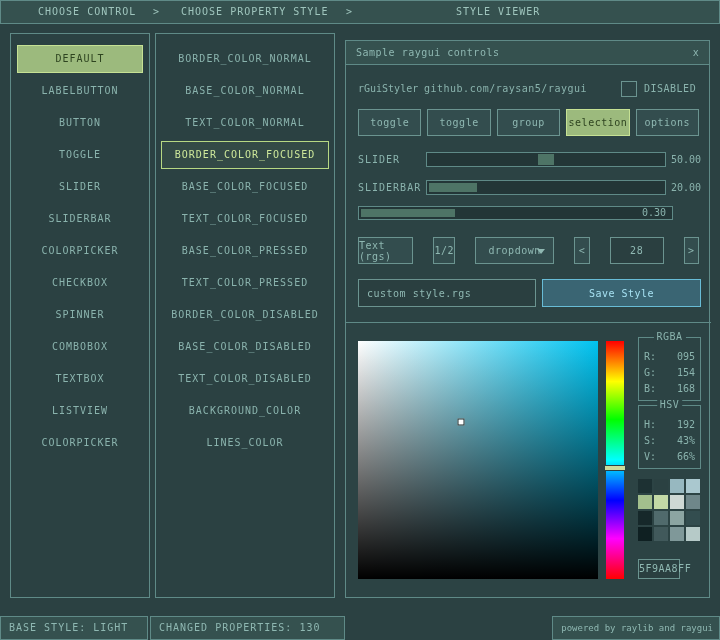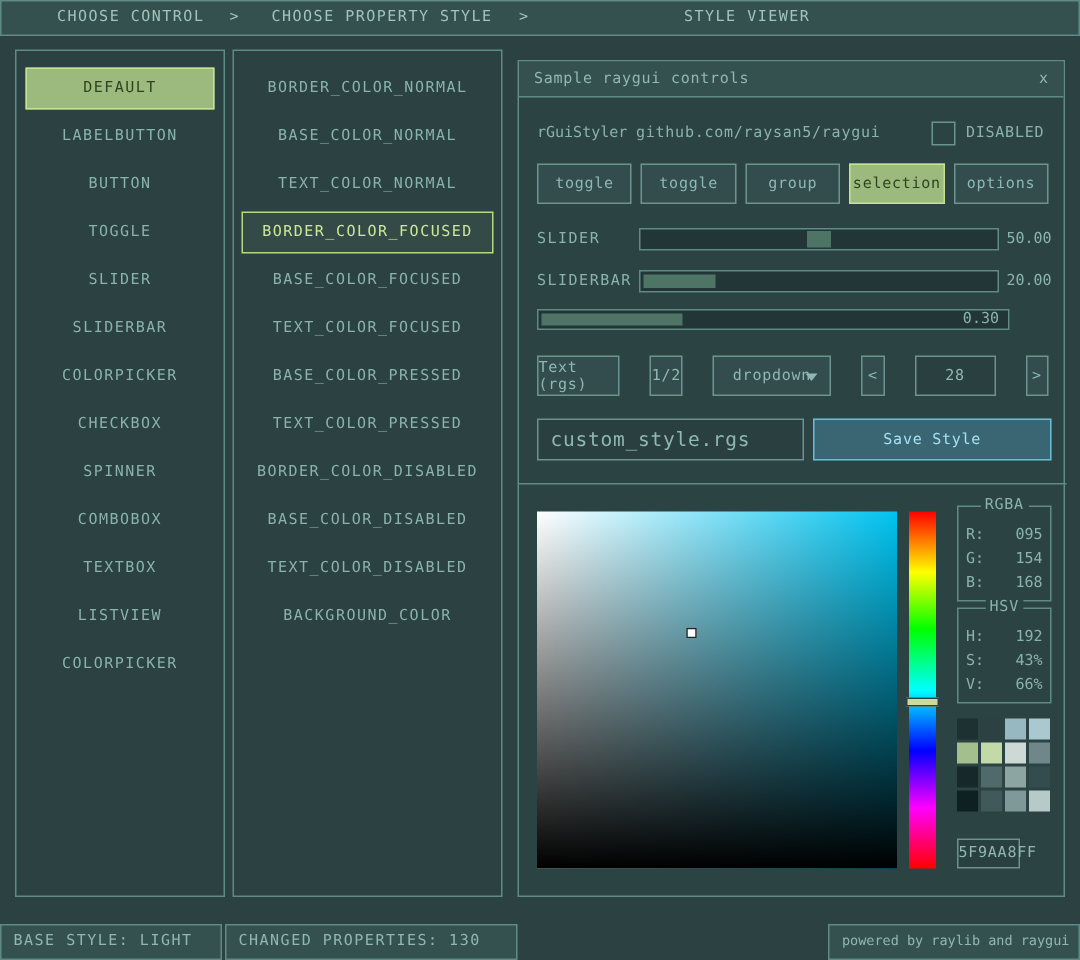--- a/index.html
+++ b/index.html
@@ -47,21 +47,21 @@
   #sliderbar-track{left:80px;top:139px;width:240px;height:15px;}
   #progress-track{left:12px;top:165px;width:315px;height:14px;}
   .fill{position:absolute;left:2px;top:2px;bottom:2px;background:var(--fill);}
   .bar-value{position:absolute;right:6px;top:0;line-height:12px;letter-spacing:0;color:var(--text);}
   .ctrl-row{left:12px;top:196px;width:341px;height:27px;display:flex;gap:20px;}
   .w74{width:74px}.w28{width:28px}.w106{width:106px}.w20{width:20px}.w62{width:72px}
   .valuebox{background:var(--input);border:1px solid var(--btn-border);color:var(--btn-text);
             display:flex;align-items:center;justify-content:center;letter-spacing:.5px;}
   .caret{position:absolute;right:8px;top:11px;width:0;height:0;border:4px solid transparent;border-top:5px solid var(--btn-text);}
   .textfield{background:var(--input);border:1px solid var(--btn-border);color:var(--btn-text);
-             font-family:inherit;font-size:13px;letter-spacing:.5px;padding:0 8px;outline:none;}
+             font-family:inherit;font-size:10px;letter-spacing:.5px;padding:0 8px;outline:none;}
   .divider{left:0;top:281px;width:365px;height:0;border-top:1px solid var(--line);}
   
   #sv-square{left:12px;top:300px;width:240px;height:238px;cursor:crosshair;
              background:linear-gradient(to top,#000,rgba(0,0,0,0)),linear-gradient(to right,#ffffff,#00c3f0);}
   #sv-cursor{position:absolute;width:7px;height:7px;background:#fff;border:1px solid #16282a;transform:translate(-50%,-50%);}
   #hue-bar{left:260px;top:300px;width:18px;height:238px;cursor:pointer;
            background:linear-gradient(to bottom,#ff0000 0%,#ffff00 17%,#00ff00 33%,#00ffff 50%,#0000ff 67%,#ff00ff 83%,#ff0000 100%);}
   #hue-handle{position:absolute;left:-2px;right:-2px;height:6px;background:#ccdb9b;border:1px solid var(--bg);transform:translateY(-50%);}
   .group{position:absolute;border:1px solid var(--line);width:63px;height:64px;padding-top:11px;}
   #rgba-group{left:292px;top:296px;}
@@ -113,20 +113,21 @@
   <div class="list-item">TEXT_COLOR_NORMAL</div>
   <div class="list-item focused">BORDER_COLOR_FOCUSED</div>
   <div class="list-item">BASE_COLOR_FOCUSED</div>
   <div class="list-item">TEXT_COLOR_FOCUSED</div>
   <div class="list-item">BASE_COLOR_PRESSED</div>
   <div class="list-item">TEXT_COLOR_PRESSED</div>
   <div class="list-item">BORDER_COLOR_DISABLED</div>
   <div class="list-item">BASE_COLOR_DISABLED</div>
   <div class="list-item">TEXT_COLOR_DISABLED</div>
   <div class="list-item">BACKGROUND_COLOR</div>
+  <div class="list-item">LINES_COLOR</div>
 </div>
 
 <div class="window a">
   <div class="titlebar">
     <span>Sample raygui controls</span>
     <span class="close-btn">x</span>
   </div>
 
   <span class="lbl plain" style="left:12px;top:42px">rGuiStyler</span>
   <span class="lbl tight" style="left:78px;top:42px">github.com/raysan5/raygui</span>

